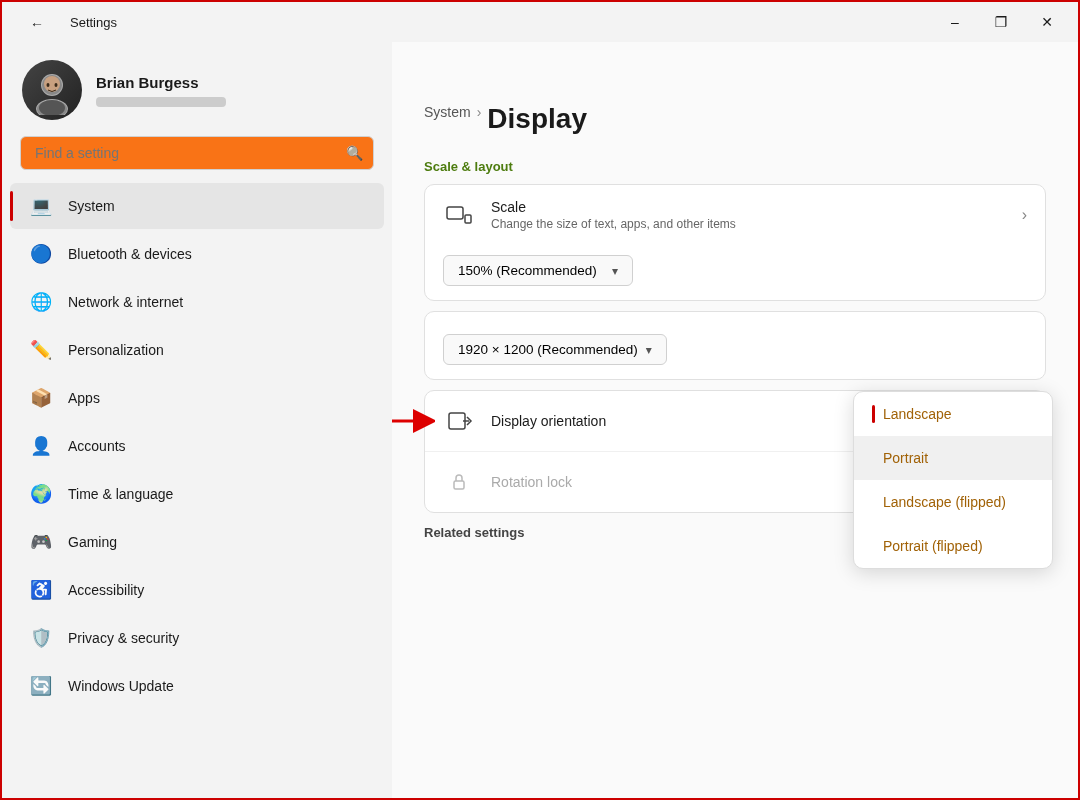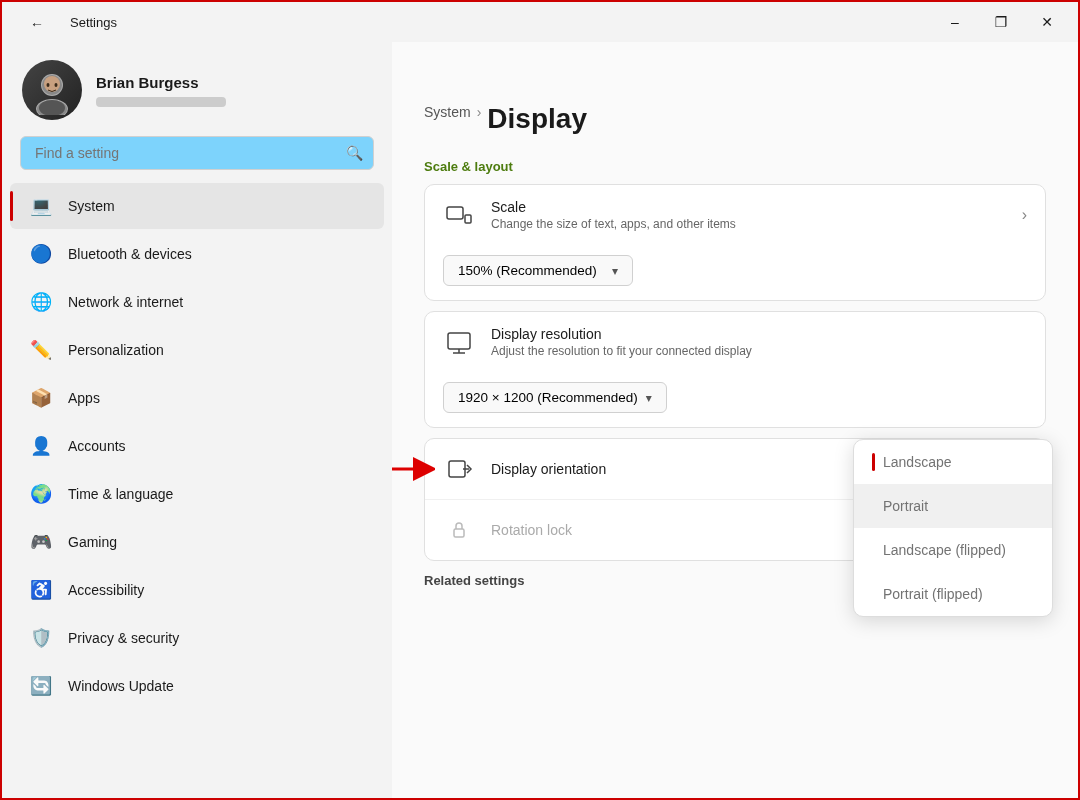--- a/index.html
+++ b/index.html
@@ -113,21 +113,21 @@
     .search-box {
       margin: 0 18px 12px 18px;
       position: relative;
     }
     .search-input {
       width: 100%;
       padding: 8px 36px 8px 14px;
       border: 1px solid #d0d0d0;
       border-radius: 6px;
       font-size: 14px;
-      background: #7dd3fc;
+      background: #f97316;
       color: #444;
       outline: none;
     }
     .search-icon-wrap {
       position: absolute;
       right: 10px;
       top: 50%;
       transform: translateY(-50%);
       color: #666;
       font-size: 14px;
@@ -335,21 +335,21 @@
       width: 200px;
       z-index: 100;
     }
     .popup-item {
       padding: 13px 18px;
       font-size: 14px;
       cursor: pointer;
       display: flex;
       align-items: center;
       gap: 8px;
-      color: #737373;
+      color: #a16207;
     }
     .popup-item.active-item { background: #f0f0f0; }
     .popup-item-indicator {
       width: 3px;
       height: 18px;
       background: #c00;
       border-radius: 2px;
       flex-shrink: 0;
     }
     .popup-item-spacer {
@@ -503,33 +503,20 @@
         </div>
         <div class="settings-dropdown">
           <span>150% (Recommended)</span>
           <span class="settings-dropdown-chevron">▾</span>
         </div>
       </div>
     </div>
 
     <div class="settings-card">
       <div class="settings-row row-with-dropdown">
-        <div class="row-top">
-          <div class="settings-row-icon">
-            <svg width="28" height="28" viewBox="0 0 28 28" fill="none">
-              <rect x="3" y="5" width="22" height="16" rx="2" stroke="#444" stroke-width="1.5" fill="none"></rect>
-              <line x1="14" y1="21" x2="14" y2="25" stroke="#444" stroke-width="1.5"></line>
-              <line x1="8" y1="25" x2="20" y2="25" stroke="#444" stroke-width="1.5"></line>
-            </svg>
-          </div>
-          <div class="settings-row-info">
-            <div class="settings-row-title">Display resolution</div>
-            <div class="settings-row-desc">Adjust the resolution to fit your connected display</div>
-          </div>
-        </div>
         <div class="settings-dropdown">
           <span>1920 × 1200 (Recommended)</span>
           <span class="settings-dropdown-chevron">▾</span>
         </div>
       </div>
     </div>
 
     <div class="settings-card" style="position:relative;">
 
       <div class="orientation-row" style="position:relative;">

